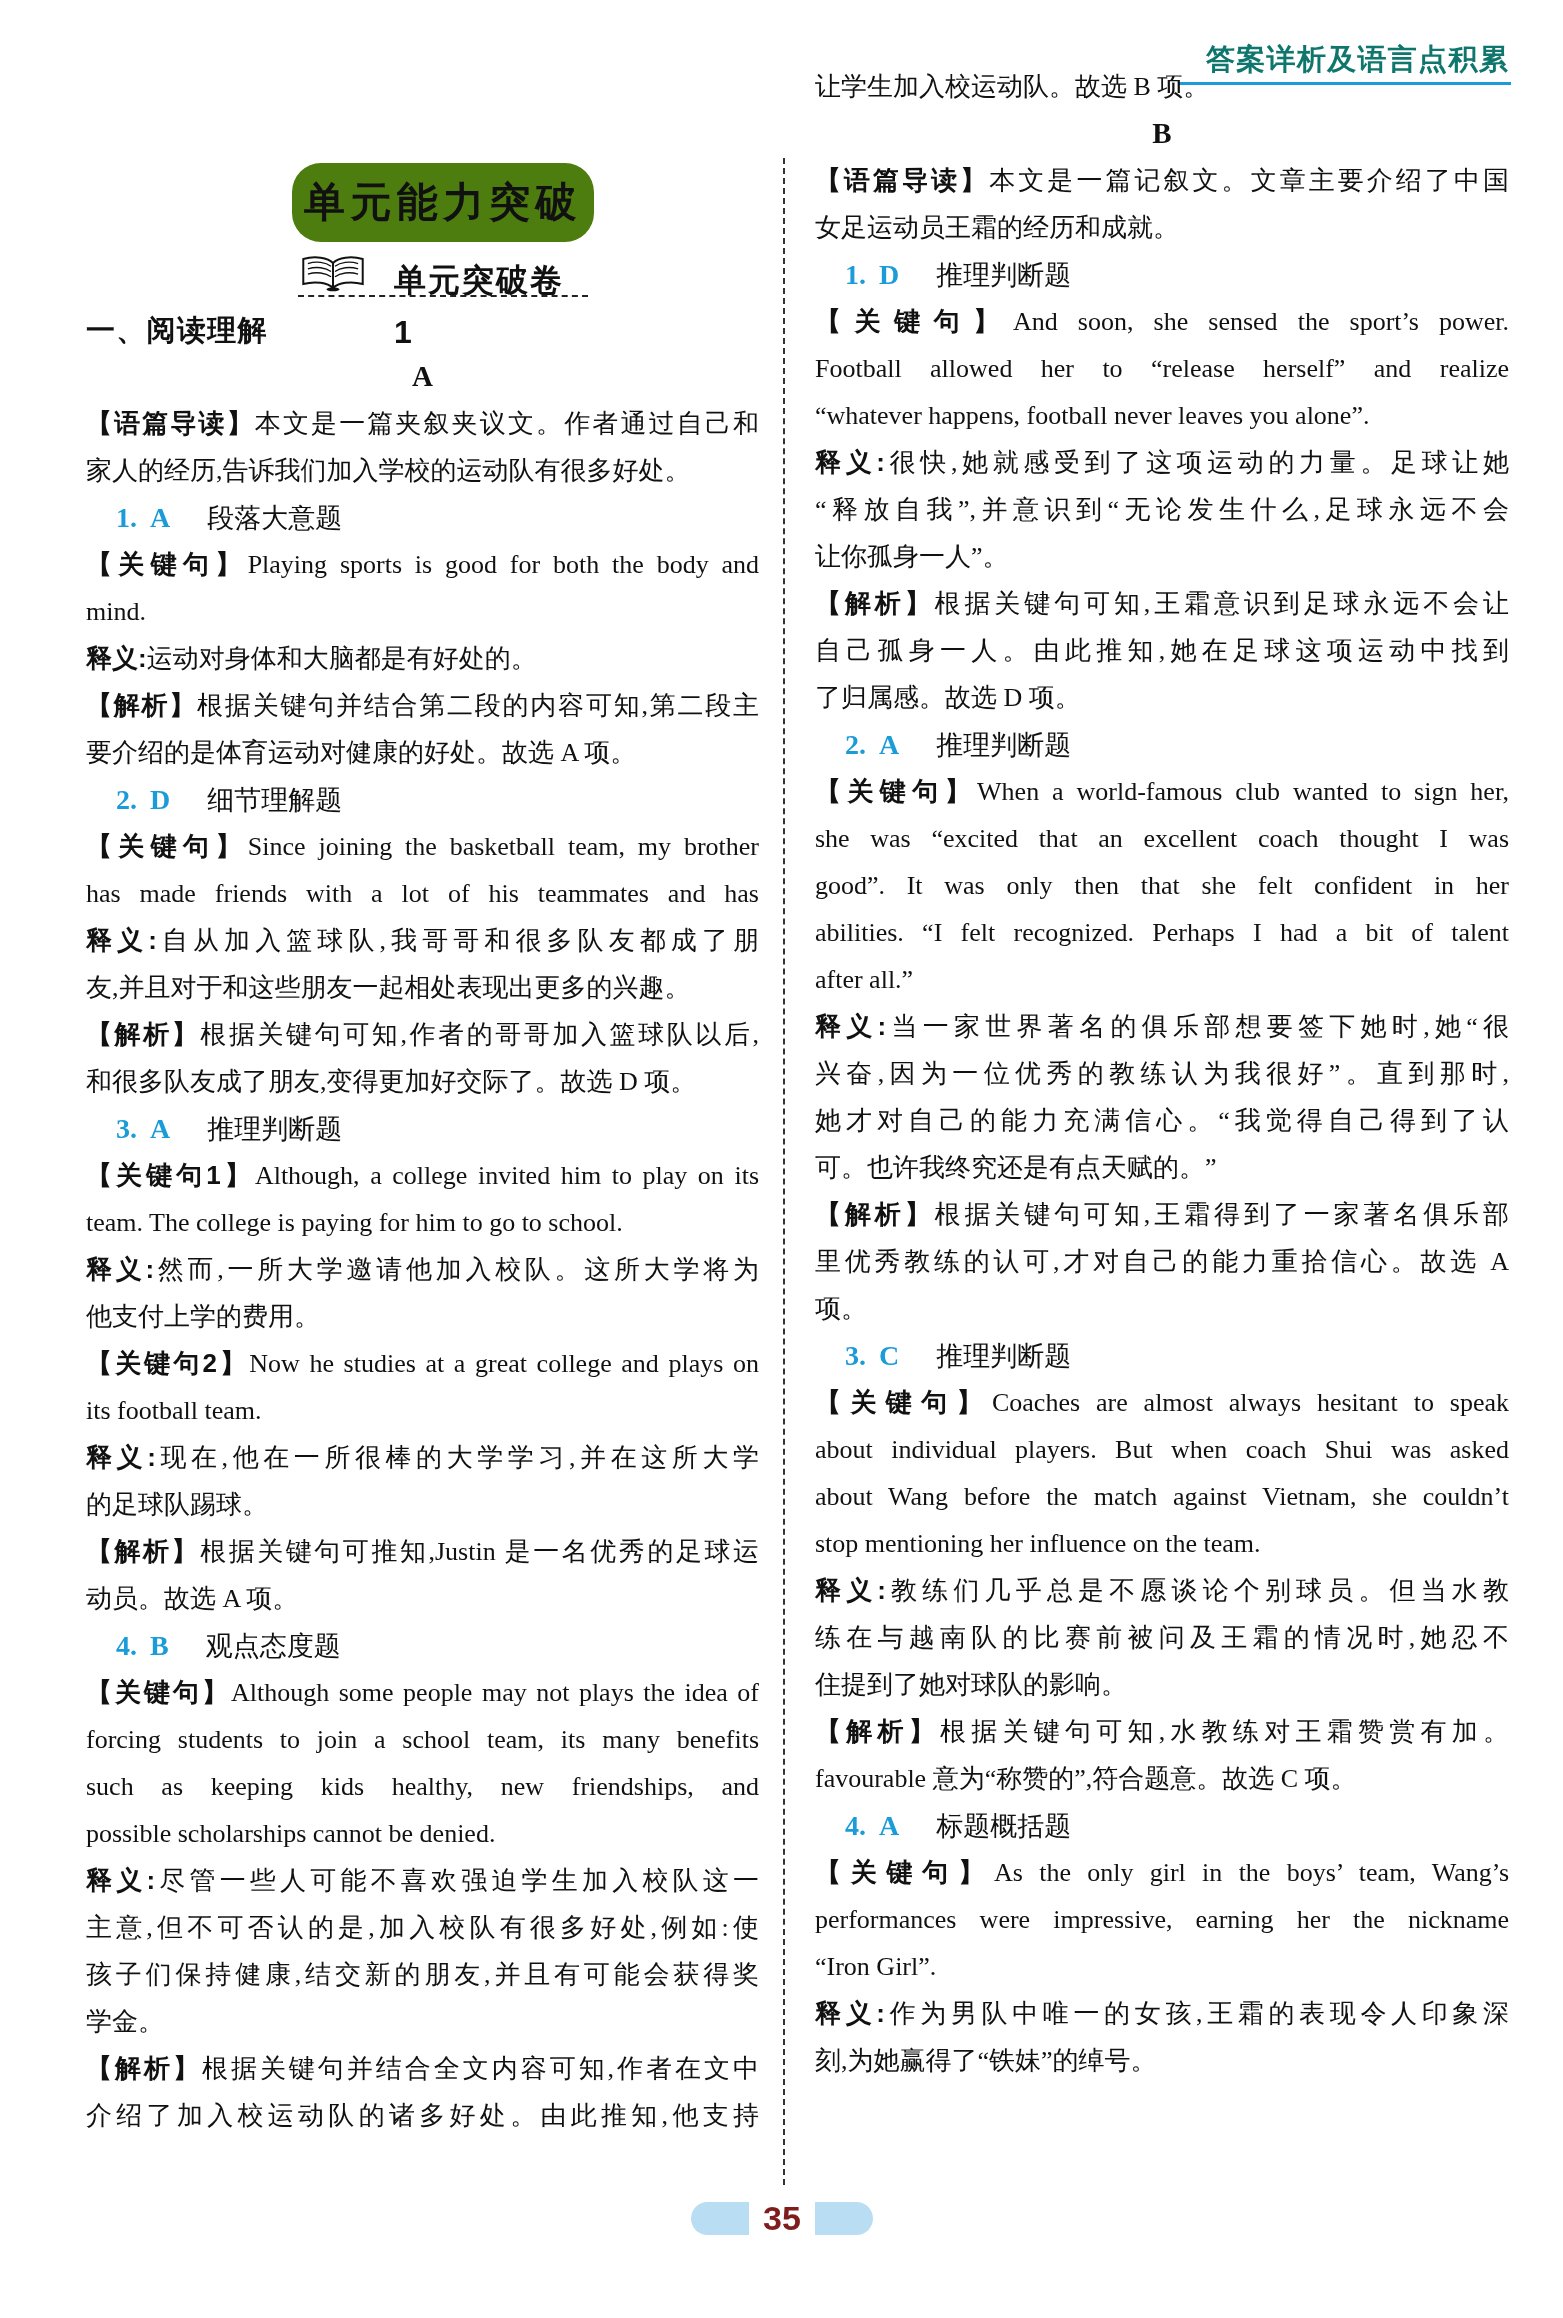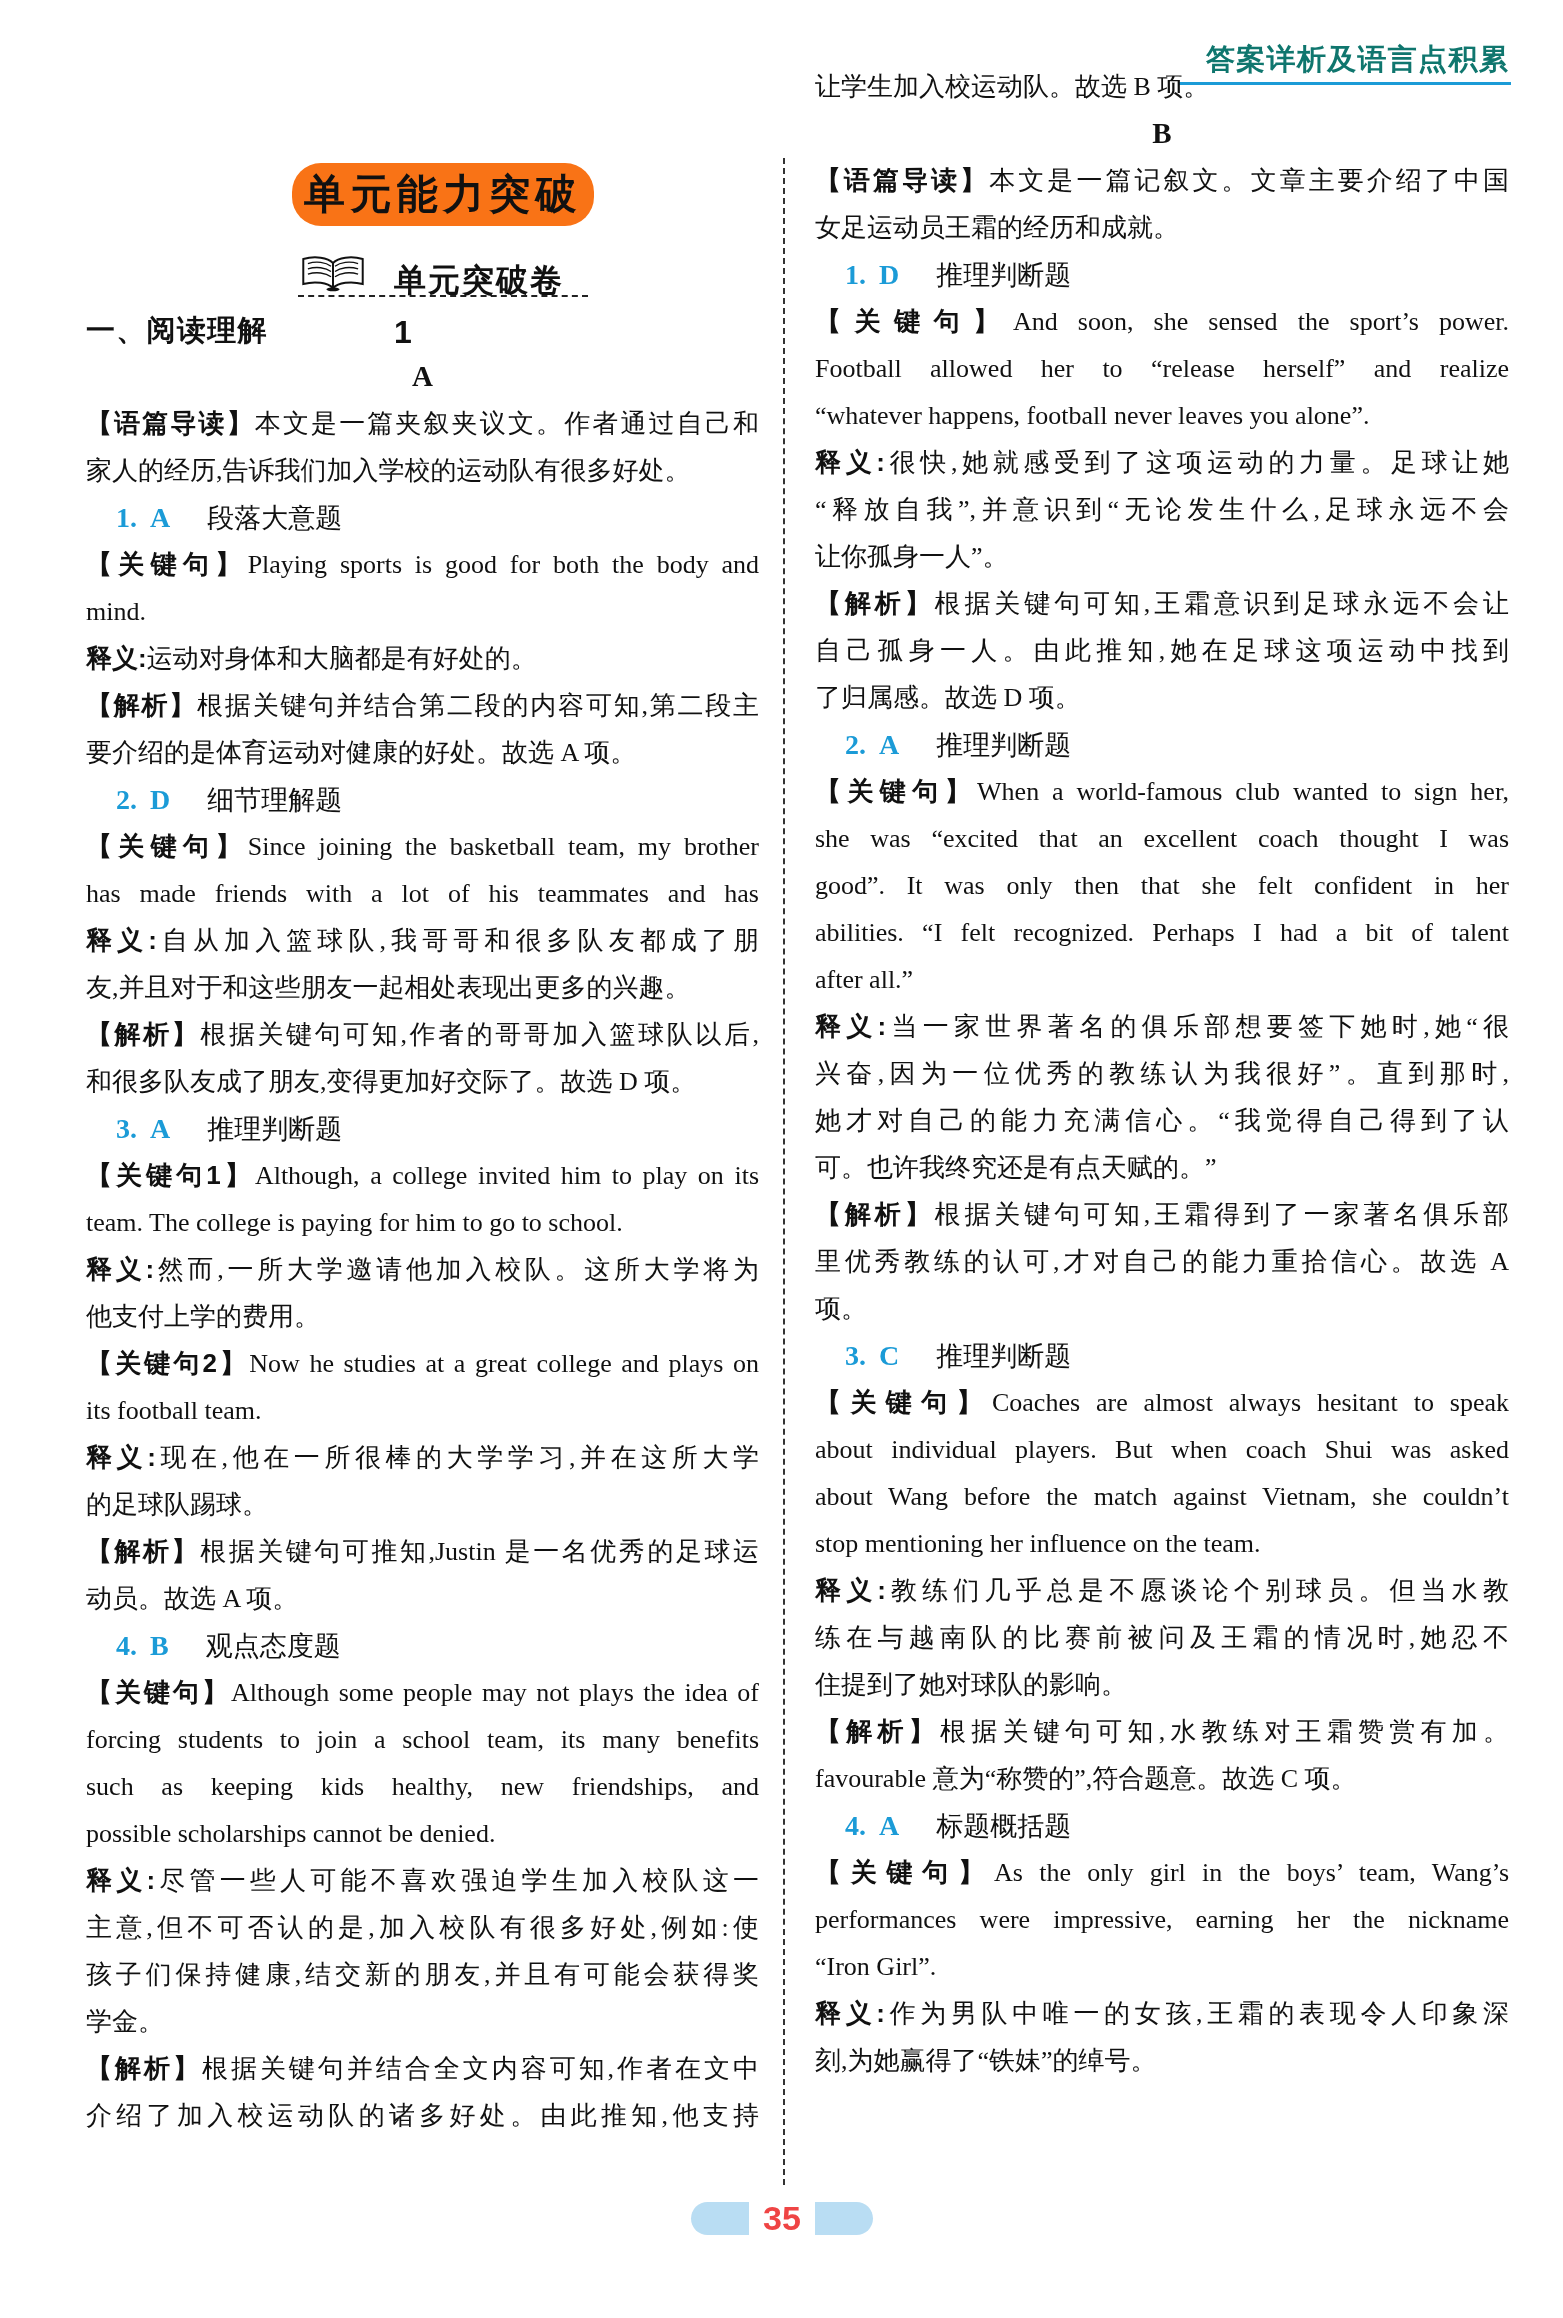--- a/index.html
+++ b/index.html
@@ -18,22 +18,22 @@
     font-weight:700;font-size:29px;letter-spacing:1.3px;
     color:#0f766e;
   }
   .running-head-rule{
     position:absolute;top:82px;right:53px;
     width:332px;height:2.6px;background:#1b9bd7;
   }
   
   .unit-badge{
     position:absolute;left:292px;top:163px;
-    width:302px;height:63px;
-    background:#f97316;border-radius:29px;
+    width:302px;height:79px;
+    background:#4d7c0f;border-radius:29px;
     display:flex;align-items:center;justify-content:center;
     font-weight:900;font-size:41px;letter-spacing:5.3px;
     font-family:"Liberation Serif","DejaVu Serif",serif;
   }
   
   .sub-badge{
     position:absolute;left:298px;top:254px;
     width:290px;height:41px;
     border-bottom:2.6px dashed #222;
     display:flex;align-items:flex-start;
@@ -82,21 +82,21 @@
   
   .footer{
     position:absolute;left:0;top:2199px;width:1564px;
     display:flex;align-items:center;justify-content:center;gap:14.5px;
   }
   .pill{width:58px;height:33px;background:#b9ddf3;}
   .pill-left{border-radius:17px 0 0 17px;}
   .pill-right{border-radius:0 17px 17px 0;}
   .page-number{
     font-family:"Liberation Sans","DejaVu Sans",sans-serif;
-    font-weight:700;font-size:34px;color:#ef4444;
+    font-weight:700;font-size:34px;color:#7f1d1d;
   }
 </style>
 </head>
 <body>
 
 <div class="running-head">答案详析及语言点积累</div>
 <div class="running-head-rule"></div>
 
 <div class="unit-badge">
   <span>单元能力突破</span>

